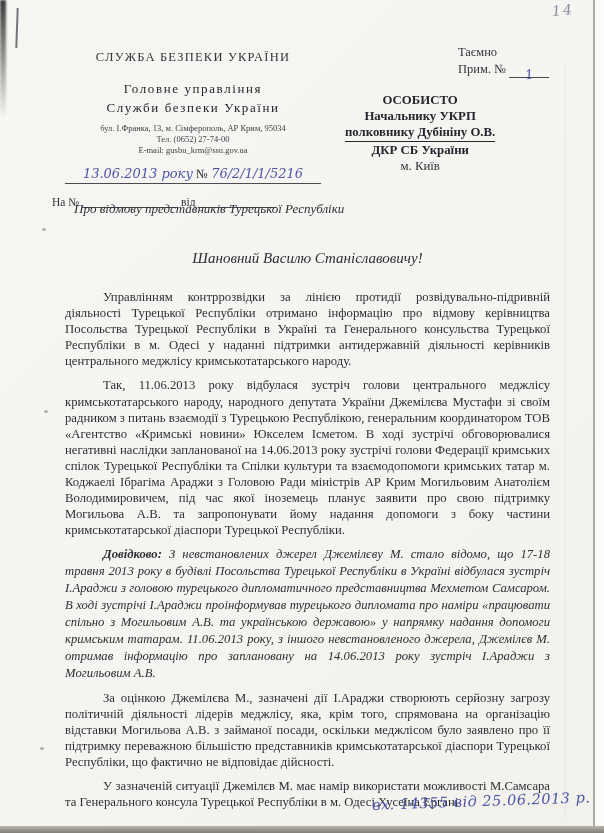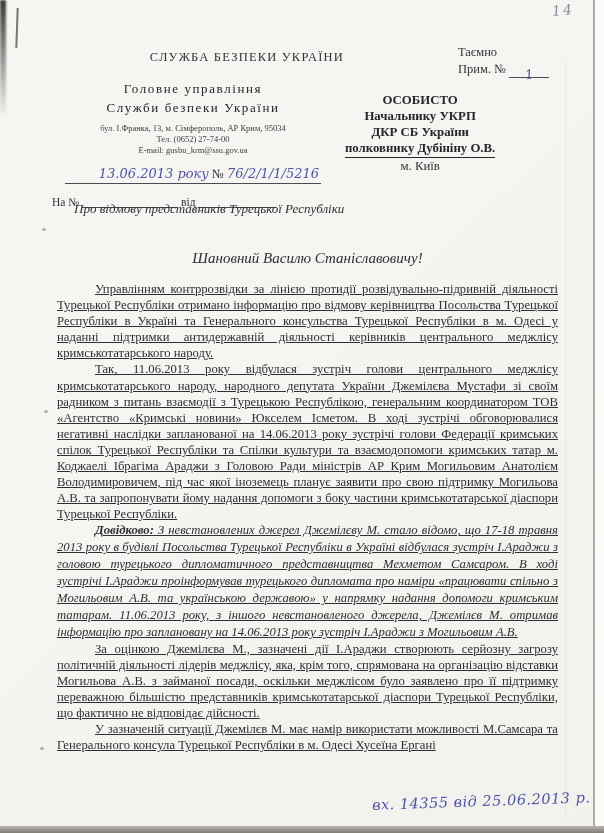--- a/index.html
+++ b/index.html
@@ -22,45 +22,45 @@
   .edge-bottom{position:absolute;left:0;top:826px;width:604px;height:7px;
     background:linear-gradient(to bottom,#b9b6af,#807d76);}
   .fold-line{position:absolute;left:565px;top:60px;width:1px;height:760px;background:rgba(60,60,60,.05);}
   .speck{position:absolute;width:4px;height:3px;border-radius:50%;background:#5a5a60;opacity:.45;}
   
   .hw{font-family:"DejaVu Serif", serif;font-style:italic;}
   .hw-blue{color:#4a54a8;}
   .hw-pencil{color:#8a8fa0;}
   
   .lh-block{position:absolute;left:42px;top:50px;width:302px;text-align:center;}
-  .lh-org{font-size:12.5px;letter-spacing:1.2px;color:#33333b;text-align:right;}
+  .lh-org{font-size:12.5px;letter-spacing:1.2px;color:#33333b;}
   .lh-dept{margin-top:14px;font-weight:normal;font-size:13px;letter-spacing:1.6px;line-height:19px;color:#26262e;}
   .lh-addr{margin-top:6px;font-size:8.5px;line-height:11px;color:#3c3c44;}
   .lh-outline{margin:10px auto 12px;width:252px;border-bottom:1px solid #4a4a52;
-    font-size:12.5px;text-align:right;padding:0 2px 1px 2px;white-space:nowrap;}
+    font-size:12.5px;text-align:center;padding:0 2px 1px 2px;white-space:nowrap;}
   .lh-outline .hw{font-size:13px;}
   .lh-na{margin-top:7px;font-size:11.5px;text-align:left;padding-left:10px;color:#33333b;}
   .uline{display:inline-block;border-bottom:1px solid #4a4a52;height:11px;vertical-align:bottom;}
   
   .cls-block{position:absolute;left:458px;top:44px;font-size:12.5px;line-height:17px;color:#33333b;}
   .cls-copy .uline{width:40px;text-align:center;}
   .cls-copy .hw{font-size:13px;display:inline-block;transform:rotate(-8deg);}
   .page-num{position:absolute;left:552px;top:2px;font-size:14px;transform:rotate(-6deg);letter-spacing:2px;}
   
   .rcp-block{position:absolute;left:345px;top:92px;font-size:12.8px;line-height:16px;color:#26262e;text-align:center;}
   .rcp-block .b{font-weight:bold;}
   .rcp-ul{border-bottom:1.5px solid #26262e;display:inline-block;padding-bottom:1px;}
   .rcp-city{font-weight:normal;color:#33333b;}
   
   .subject{position:absolute;left:74px;top:200px;width:390px;font-style:italic;font-size:13px;line-height:18px;color:#2e2e36;}
   .salutation{position:absolute;left:57px;top:250px;width:501px;text-align:center;font-style:italic;font-size:15px;color:#2e2e36;}
   
   .body-text{position:absolute;left:57px;top:281px;width:501px;
     font-size:12.7px;line-height:16.1px;text-align:justify;color:#2e2e36;}
-  .body-text p{margin:0;text-indent:38px;text-decoration:underline;}
+  .body-text p{margin:8px;text-indent:38px;}
   .ref-block{margin:6px 0 9px 84px;font-style:italic;line-height:16.9px;text-align:justify;text-indent:0;}
   .ref-block .ref-label{font-weight:bold;}
   
   .reg-note{position:absolute;left:372px;top:793px;width:225px;font-size:14.5px;
     letter-spacing:.5px;transform:rotate(-2deg);}
 </style>
 </head>
 <body>
 
 <div class="scan-page">
@@ -105,22 +105,22 @@
     <div>Таємно</div>
     <div class="cls-copy">
       <span>Прим. №</span>
       <span class="uline"><span class="hw hw-blue">1</span></span>
     </div>
   </div>
 
   <div class="rcp-block">
     <div class="b">ОСОБИСТО</div>
     <div class="b">Начальнику УКРП</div>
+    <div class="b"><span class="rcp-ul">полковнику Дубініну О.В.</span></div>
     <div class="b">ДКР СБ України</div>
-    <div class="b"><span class="rcp-ul">полковнику Дубініну О.В.</span></div>
     <div class="rcp-city">м. Київ</div>
   </div>
 
   <div class="subject">
     <div>Про відмову представників Турецької Республіки</div>
   </div>
 
   <div class="salutation">Шановний Василю Станіславовичу!</div>
 
   <div class="body-text">

